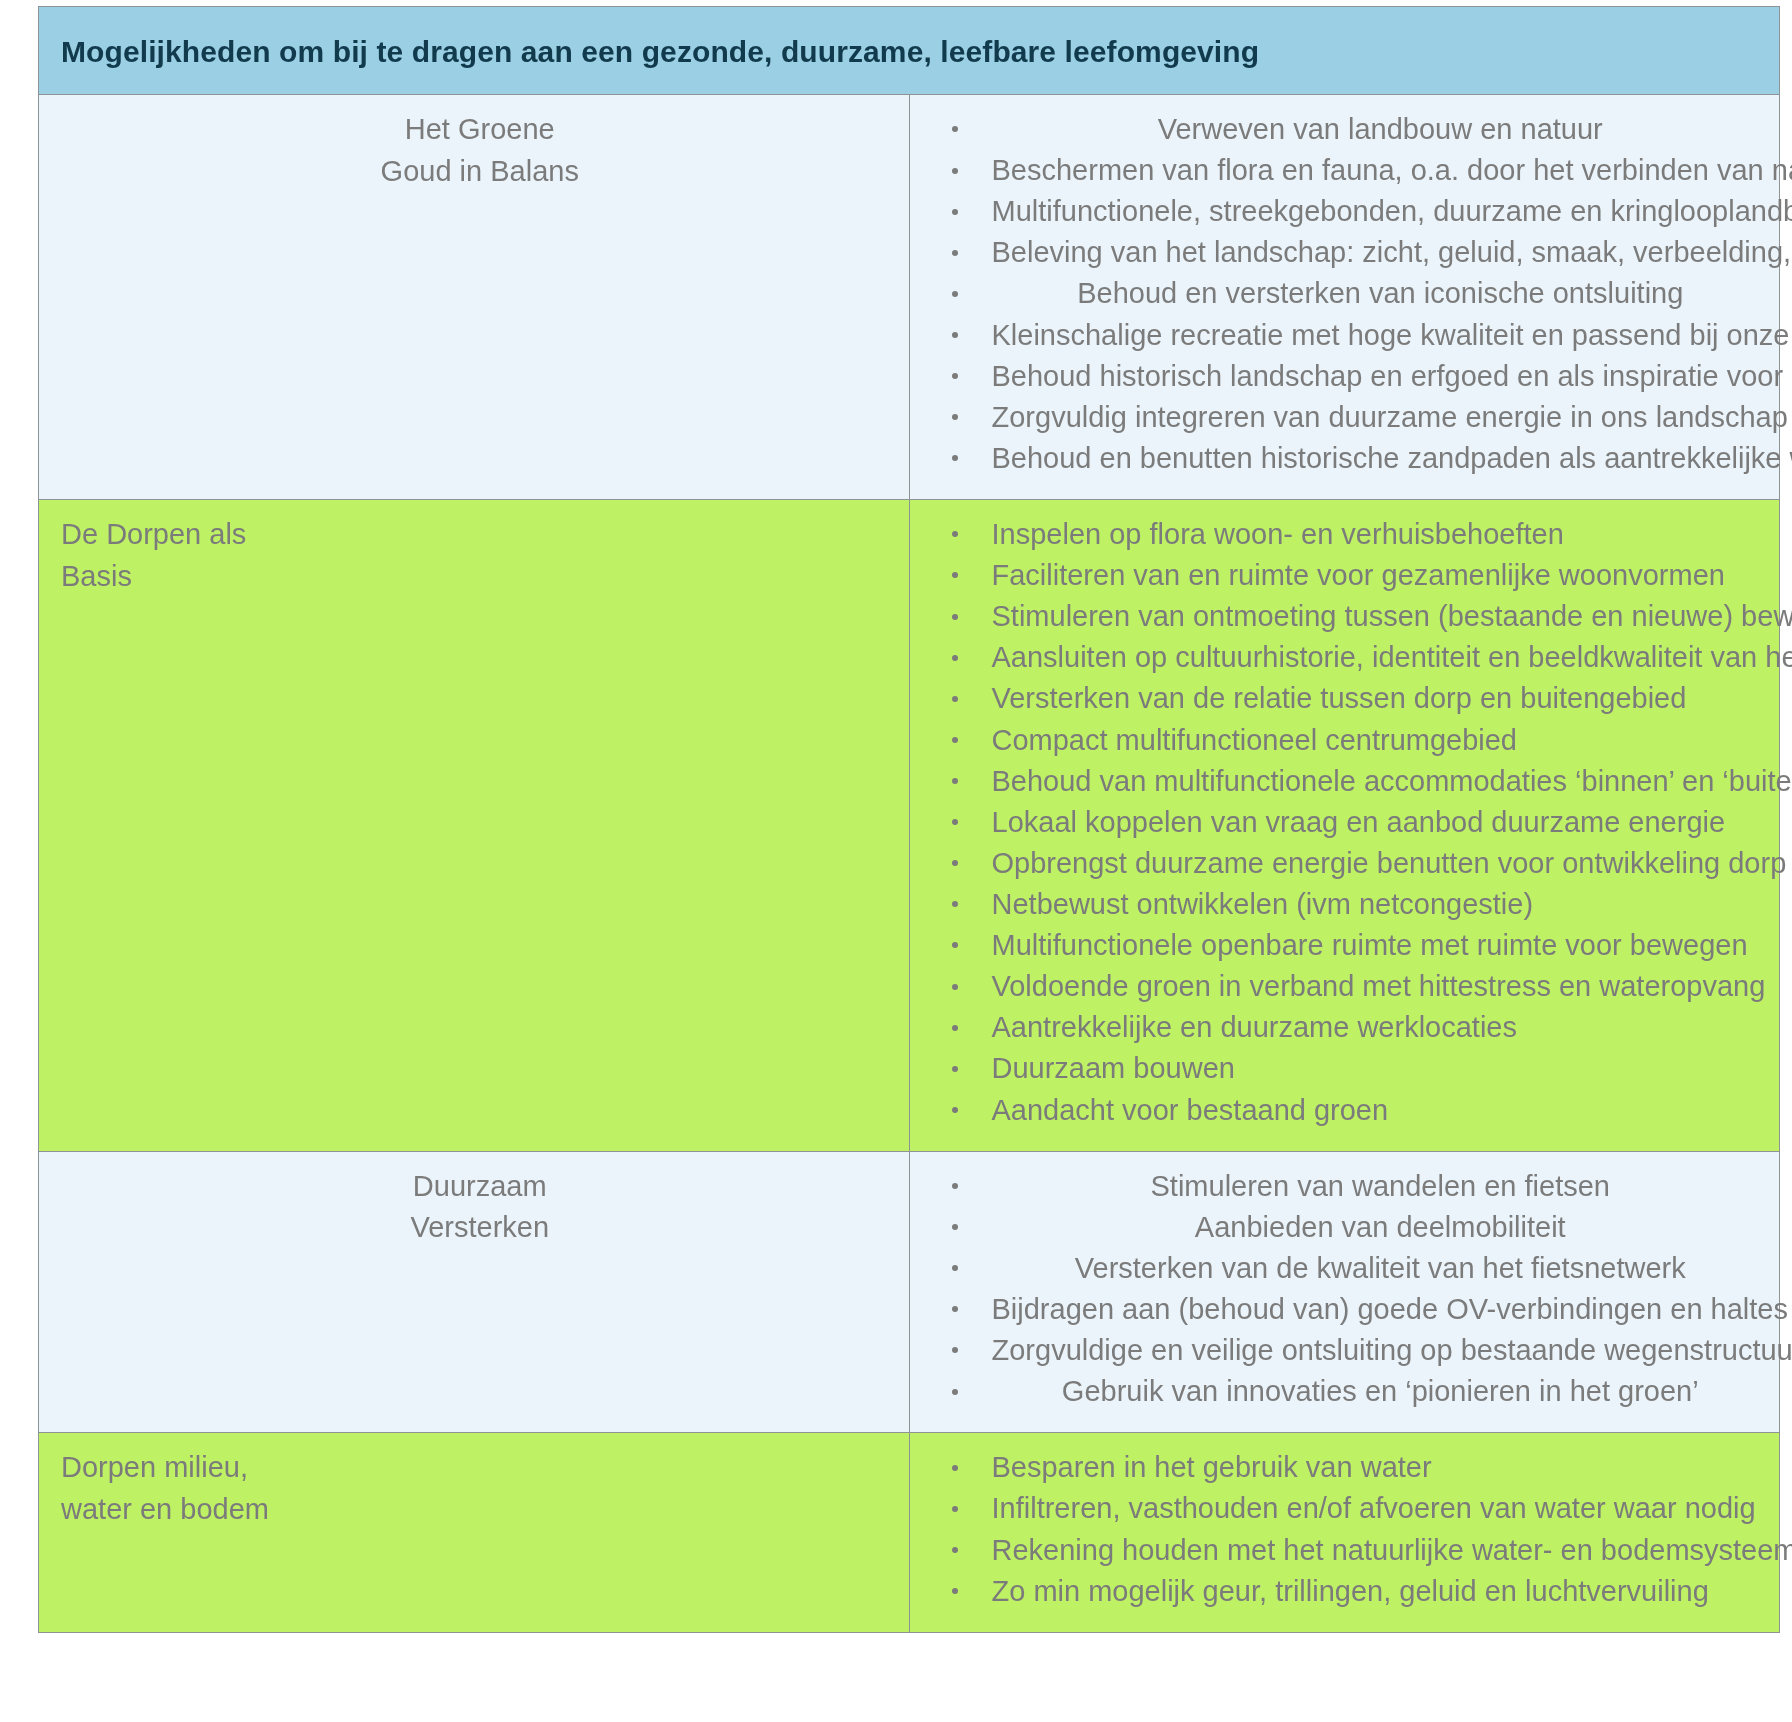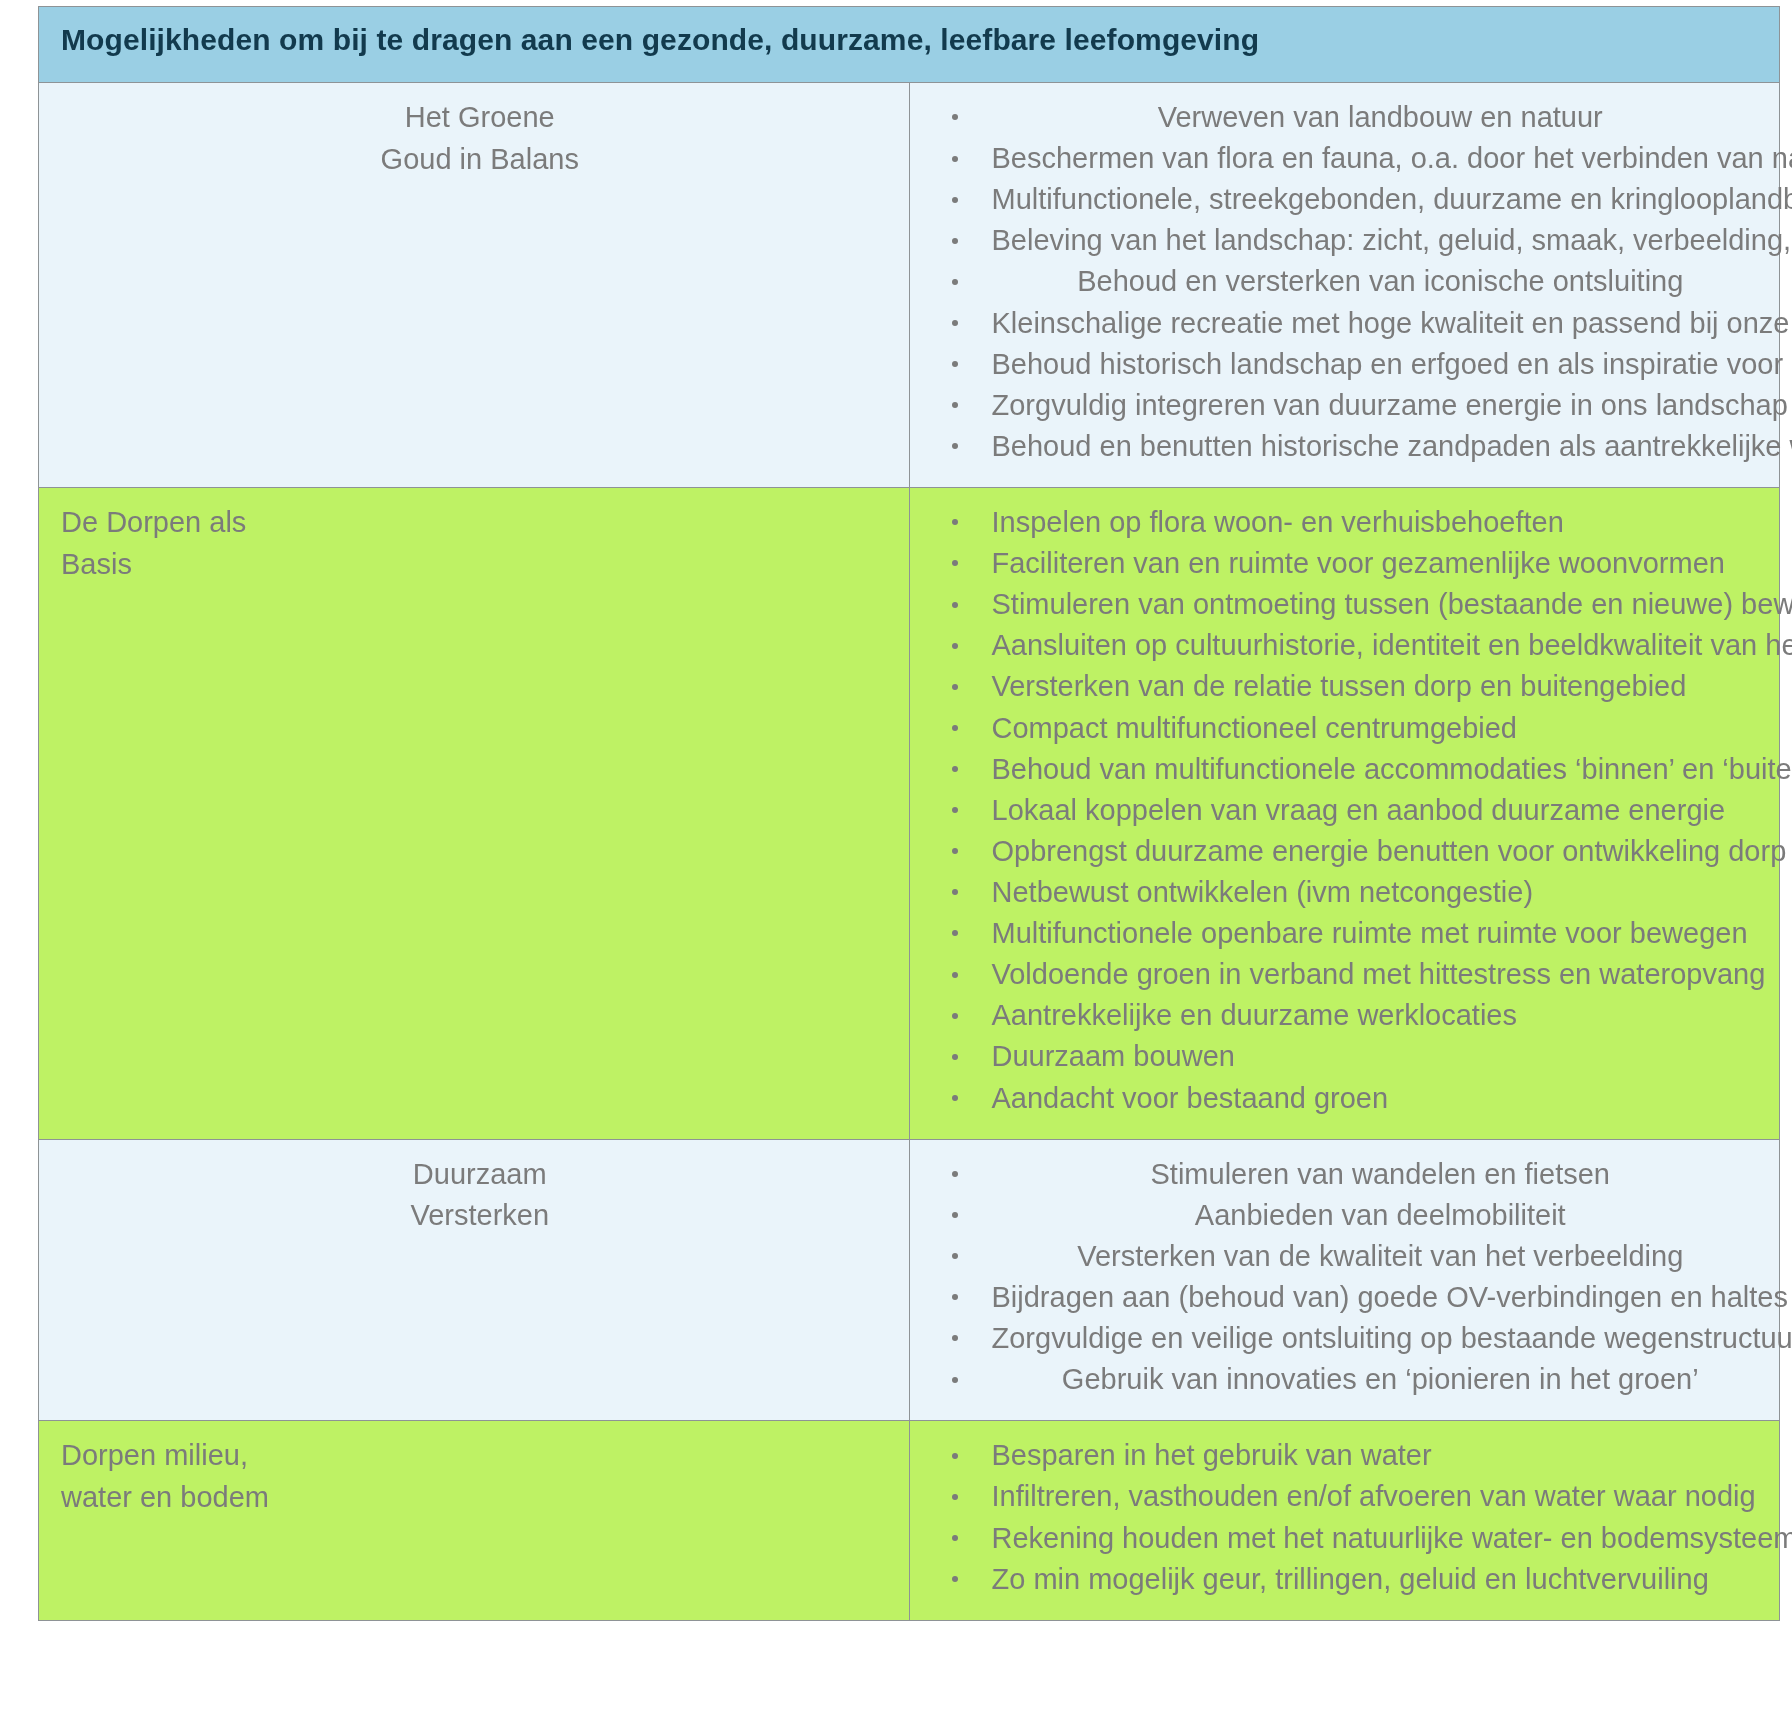--- a/index.html
+++ b/index.html
@@ -25,21 +25,21 @@
   table.matrix {
     border-collapse: collapse;
     table-layout: fixed;
     width: 1742px;
   }
 
   
   tr.header-row td.header-cell {
     background: #9ACFE4;
     border: 1px solid #8e9396;
-    padding: 16px 0 26px 22px;
+    padding: 28px 0 26px 22px;
     vertical-align: middle;
   }
   .header-title {
     font-family: "Liberation Sans", sans-serif;
     font-size: 30px;
     font-weight: bold;
     color: #123a4d;
     letter-spacing: 0.1px;
     line-height: 1.1;
     white-space: nowrap;
@@ -151,21 +151,21 @@
         </tr>
         <tr class="data-row tint">
           <td class="theme-cell">
             <div class="theme-label">Duurzaam
 Versterken</div>
           </td>
           <td class="points-cell">
             <ul class="points">
               <li><span class="bullet-dot"></span><span class="point-text">Stimuleren van wandelen en fietsen</span></li>
               <li><span class="bullet-dot"></span><span class="point-text">Aanbieden van deelmobiliteit</span></li>
-              <li><span class="bullet-dot"></span><span class="point-text">Versterken van de kwaliteit van het verbeelding</span></li>
+              <li><span class="bullet-dot"></span><span class="point-text">Versterken van de kwaliteit van het fietsnetwerk</span></li>
               <li><span class="bullet-dot"></span><span class="point-text">Bijdragen aan (behoud van) goede OV-verbindingen en haltes</span></li>
               <li><span class="bullet-dot"></span><span class="point-text">Zorgvuldige en veilige ontsluiting op bestaande wegenstructuur</span></li>
               <li><span class="bullet-dot"></span><span class="point-text">Gebruik van innovaties en ‘pionieren in het groen’</span></li>
             </ul>
           </td>
         </tr>
         <tr class="data-row plain">
           <td class="theme-cell">
             <div class="theme-label">Dorpen milieu,
 water en bodem</div>

